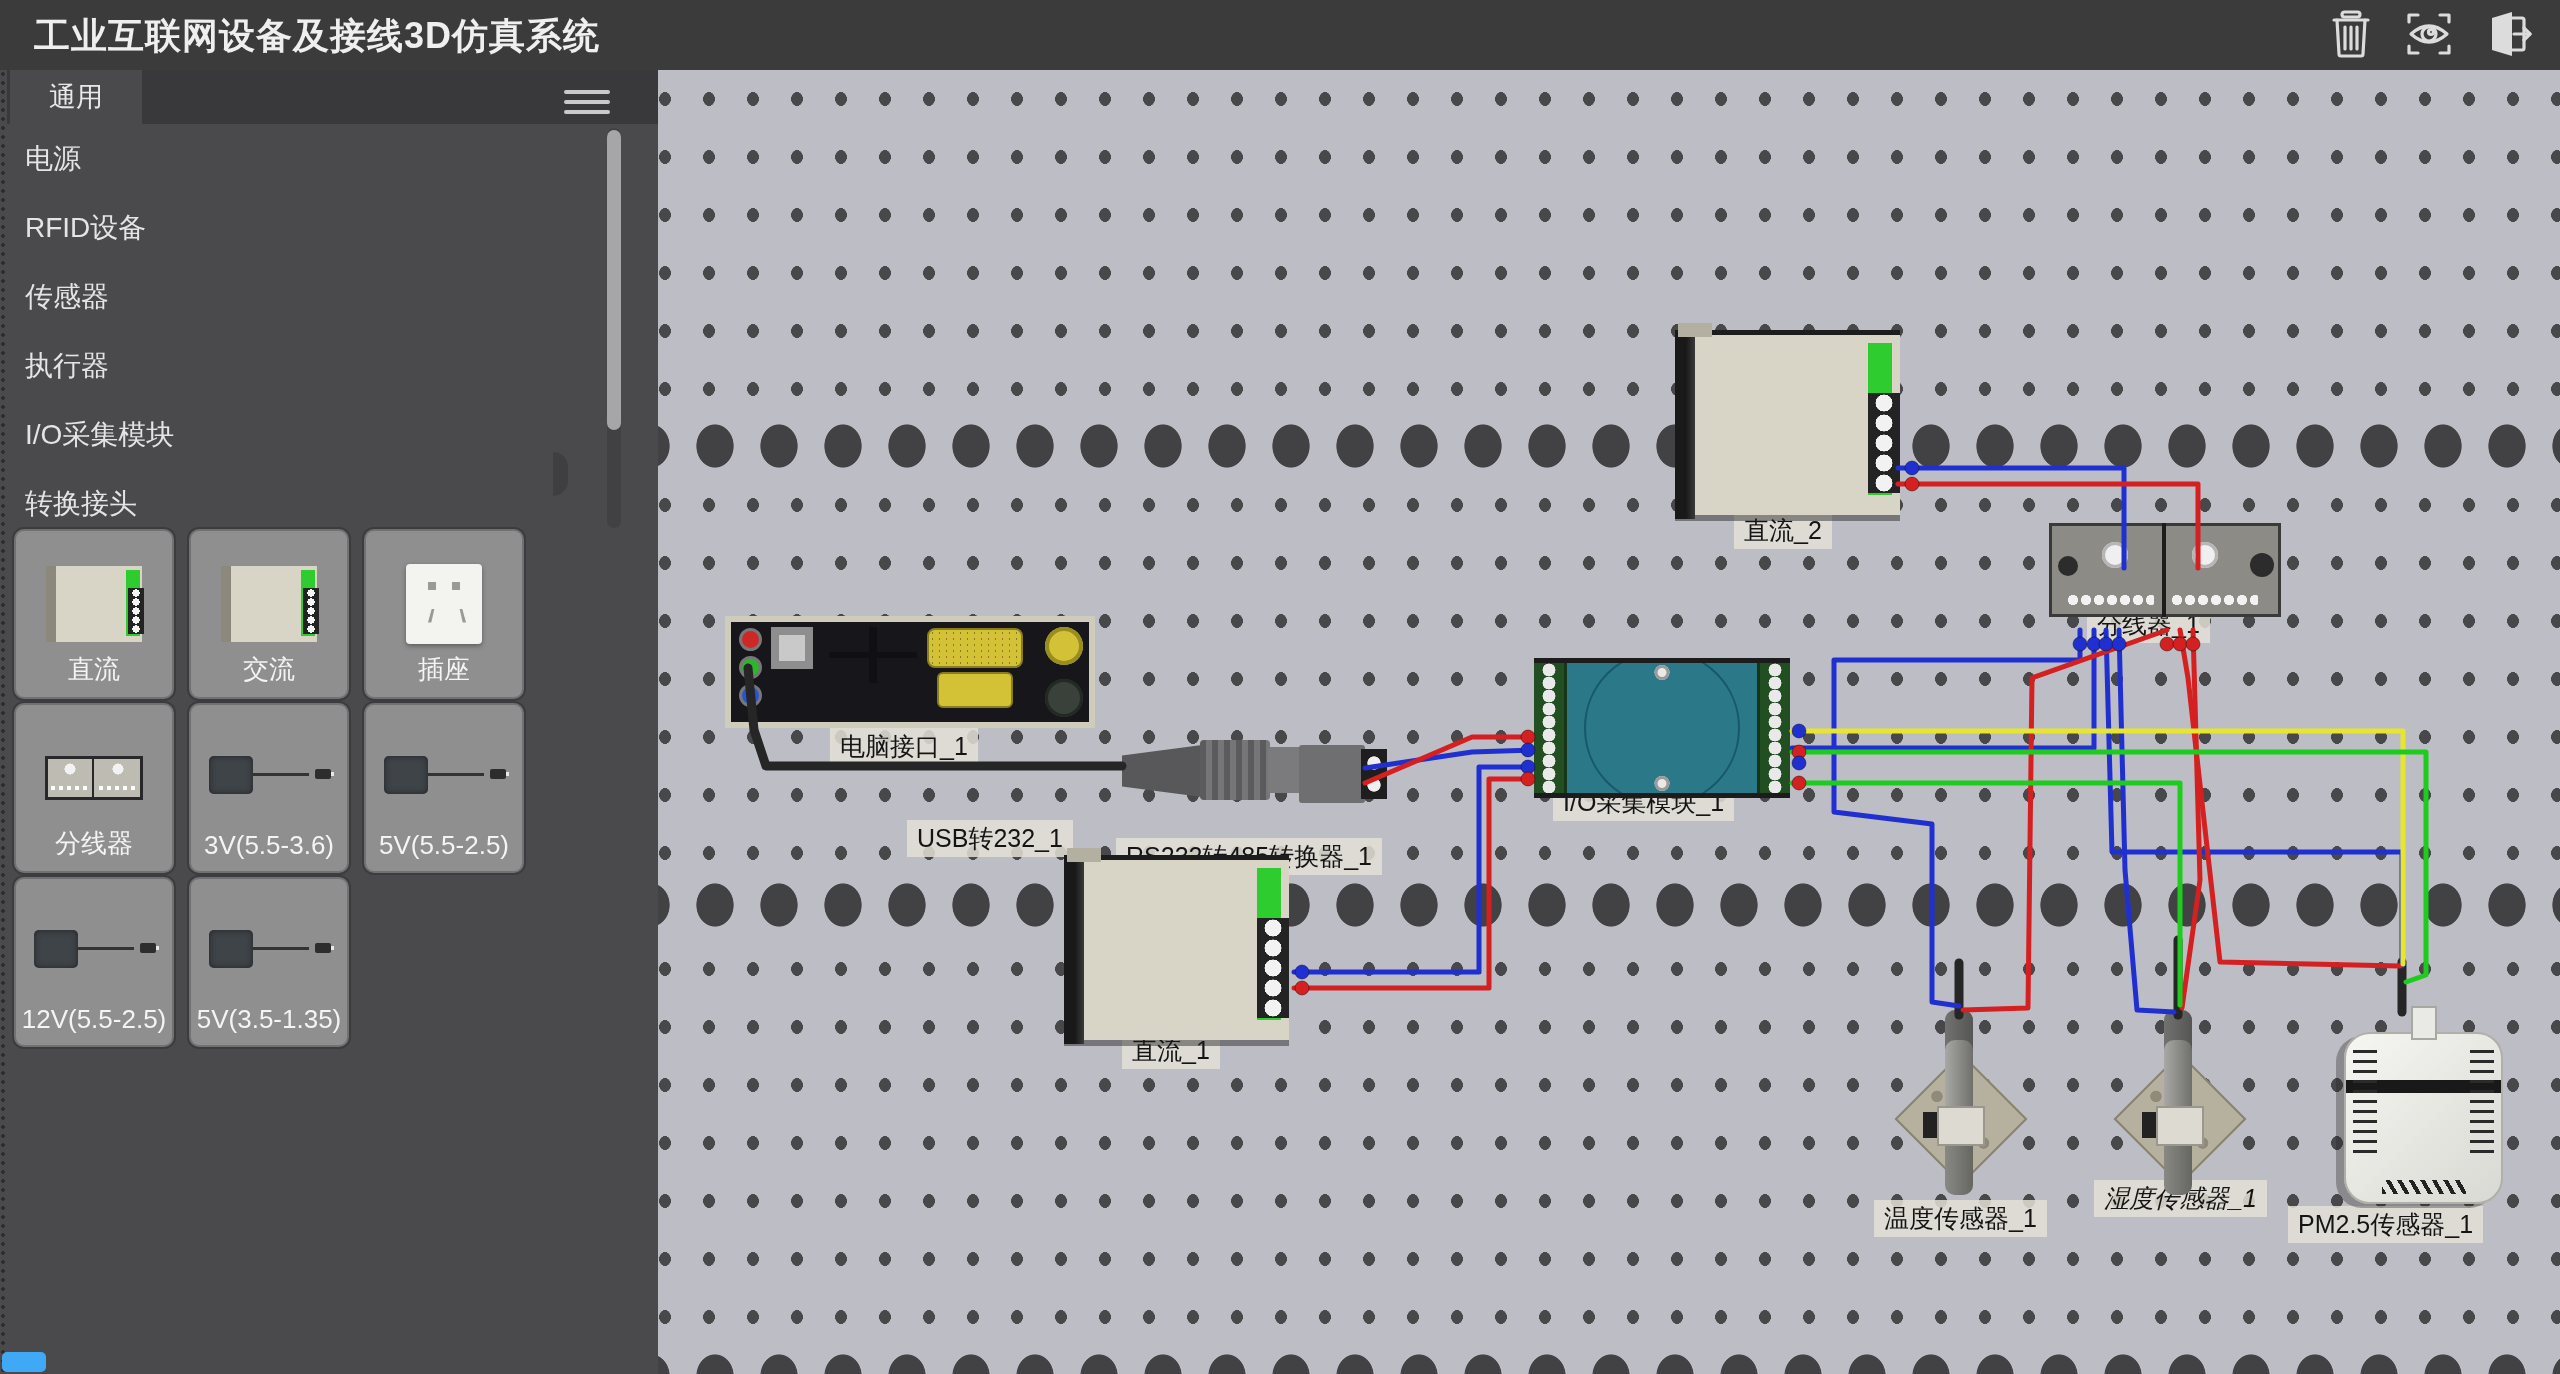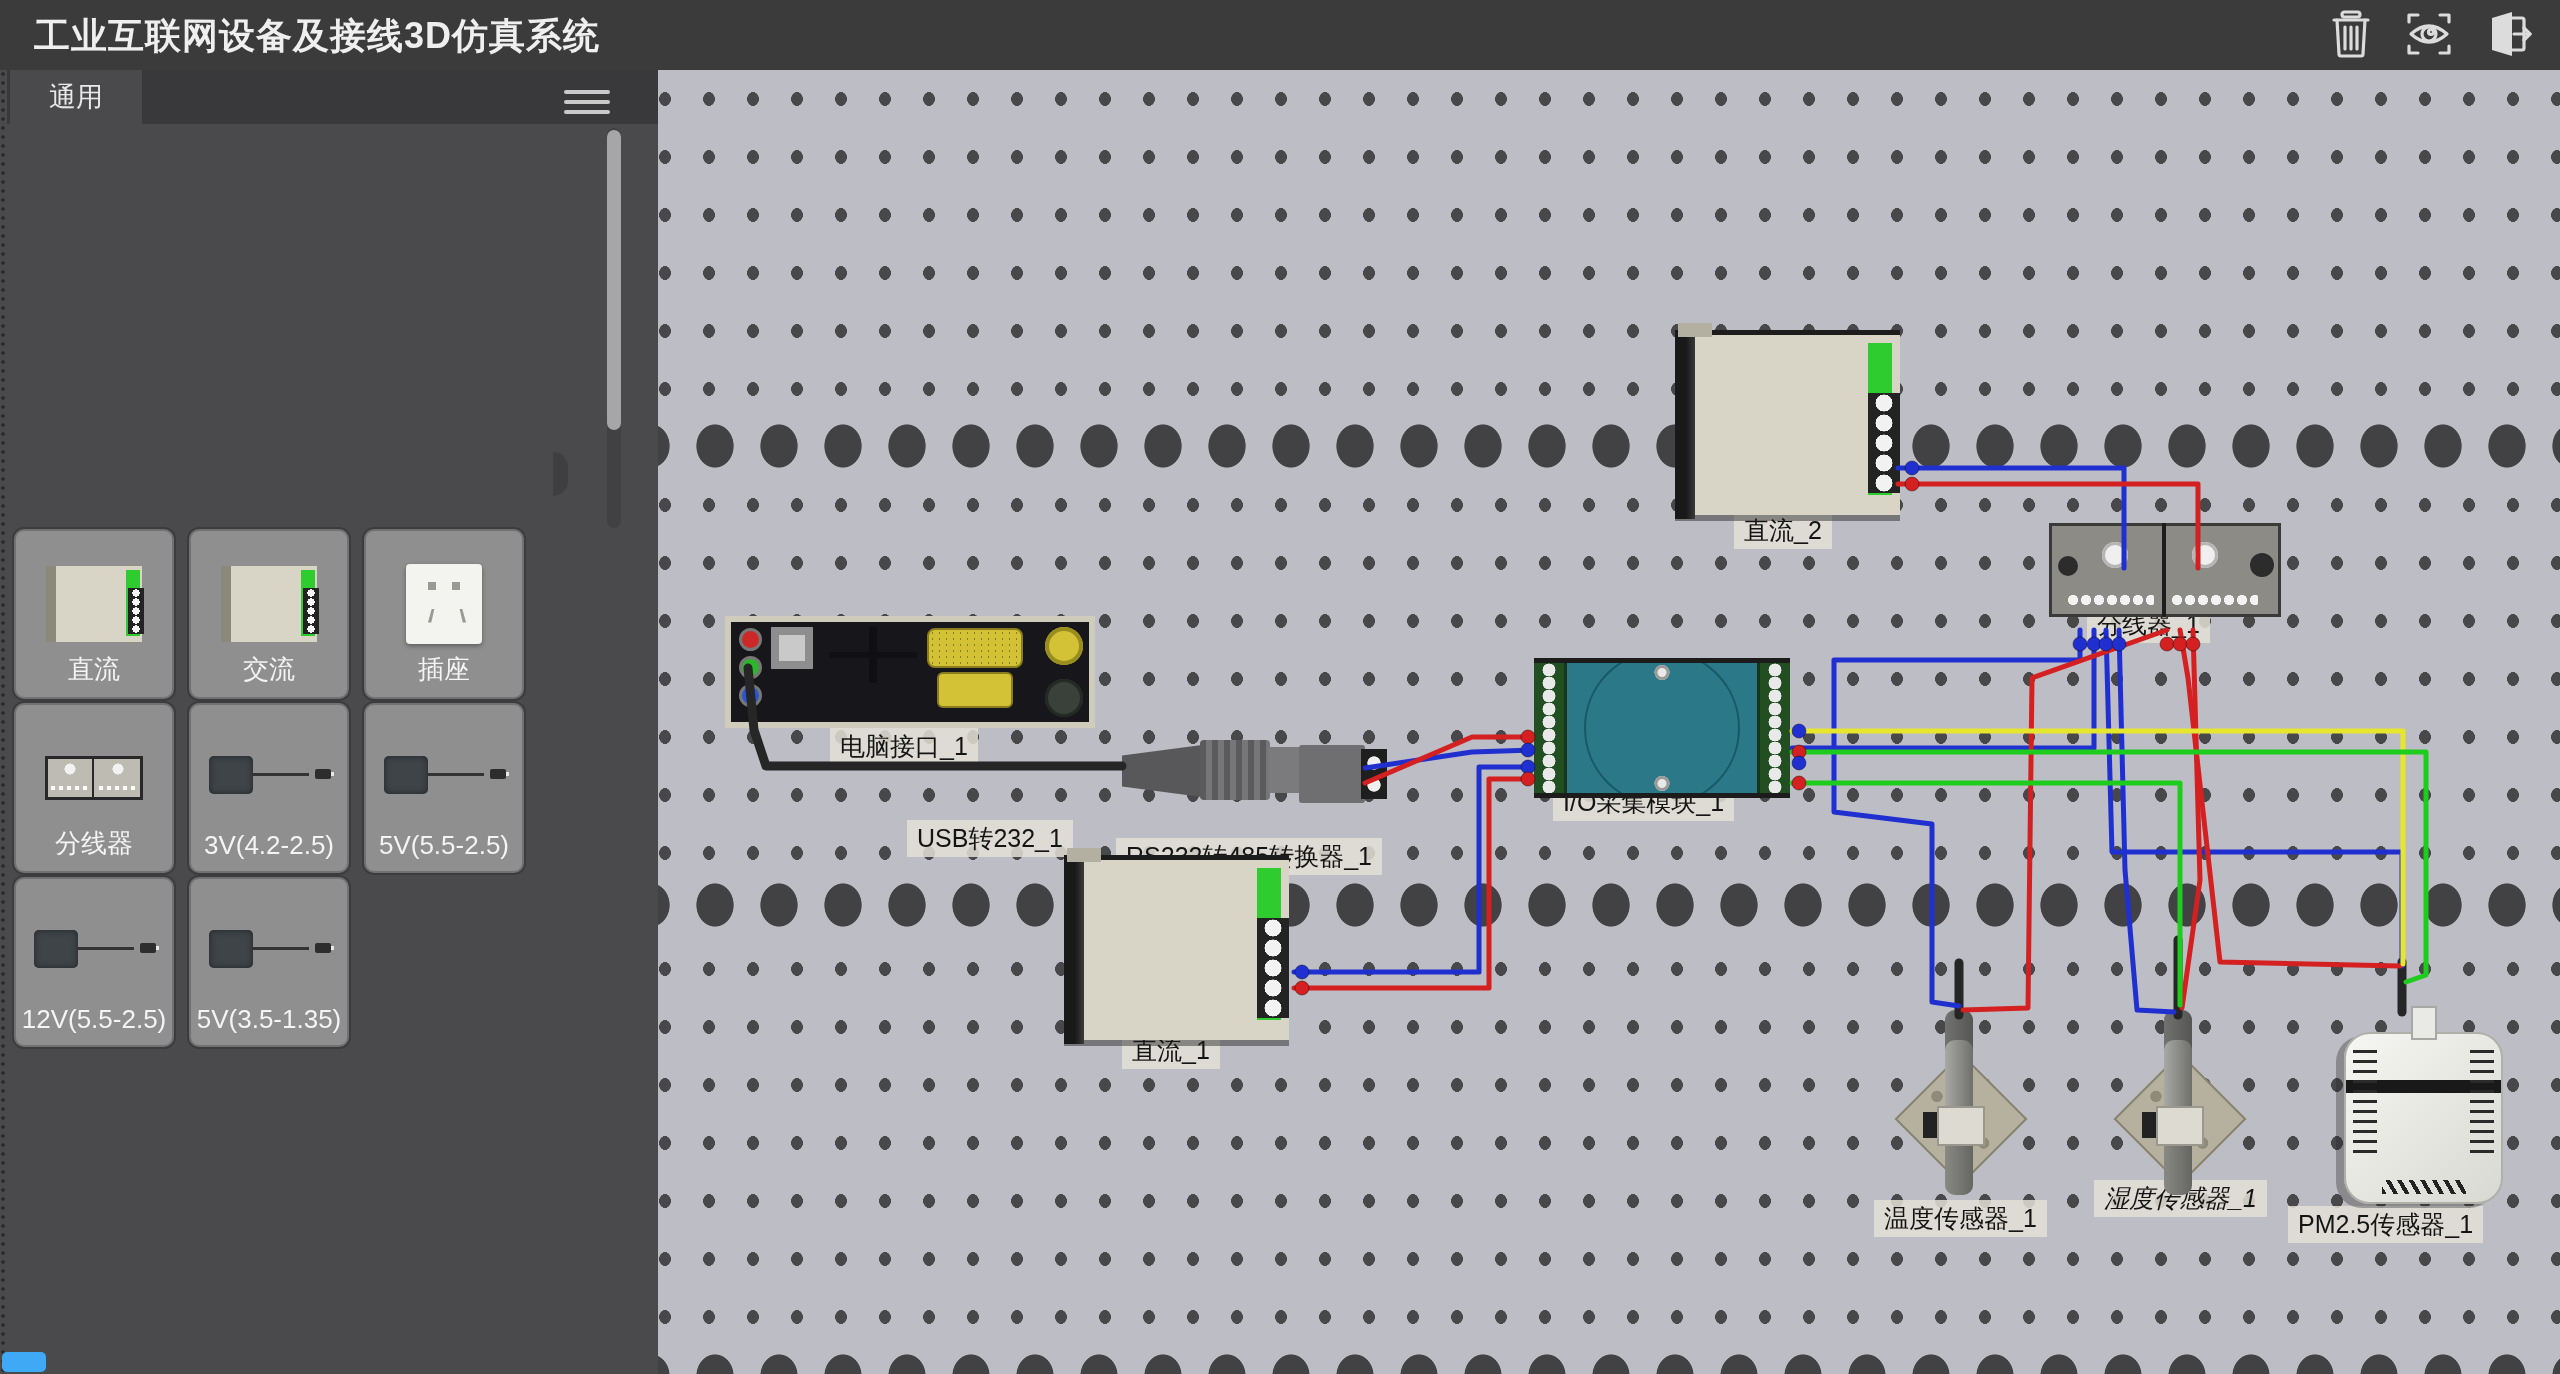--- a/index.html
+++ b/index.html
@@ -215,20 +215,28 @@
 
   <div class="sidebar">
     <div class="tabstrip">
       <div class="tab">通用</div>
       <div class="burger">
           <i></i>
           <i></i>
           <i></i>
         </div>
     </div>
+    <div class="menu" id="menu">
+        <div class="menu-item">电源</div>
+        <div class="menu-item">RFID设备</div>
+        <div class="menu-item">传感器</div>
+        <div class="menu-item">执行器</div>
+        <div class="menu-item">I/O采集模块</div>
+        <div class="menu-item">转换接头</div>
+      </div>
     <div class="vscroll">
       <div class="vthumb"></div>
     </div>
     <div class="tiles" id="tiles">
         <div class="tile">
           <div class="art psu">
             <i></i>
             <b></b>
           </div>
                  <div class="tlabel">直流</div>
@@ -252,21 +260,21 @@
             <i></i>
             <b></b>
           </div>
                  <div class="tlabel">分线器</div>
         </div>
         <div class="tile">
           <div class="art adapter">
             <i></i>
             <b></b>
           </div>
-                 <div class="tlabel">3V(4.2-2.5)</div>
+                 <div class="tlabel">3V(5.5-3.6)</div>
         </div>
         <div class="tile">
           <div class="art adapter">
             <i></i>
             <b></b>
           </div>
                  <div class="tlabel">5V(5.5-2.5)</div>
         </div>
         <div class="tile">
           <div class="art adapter">

